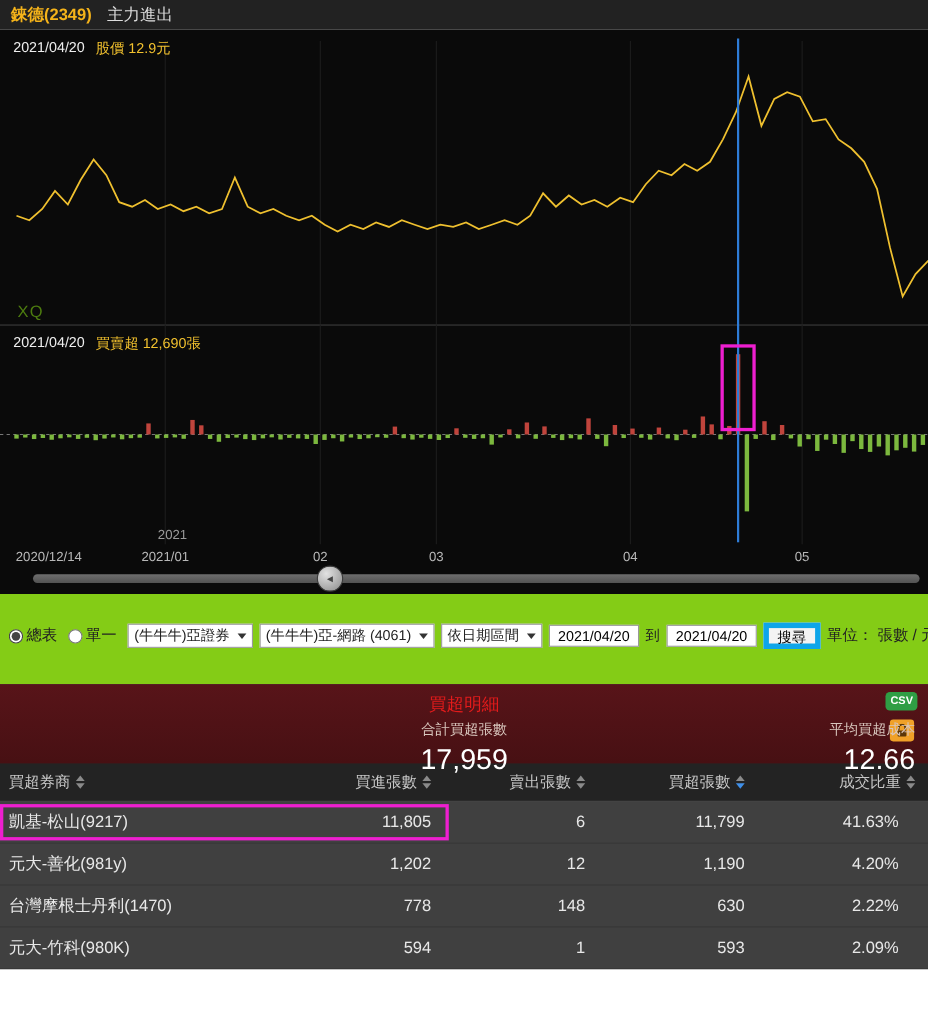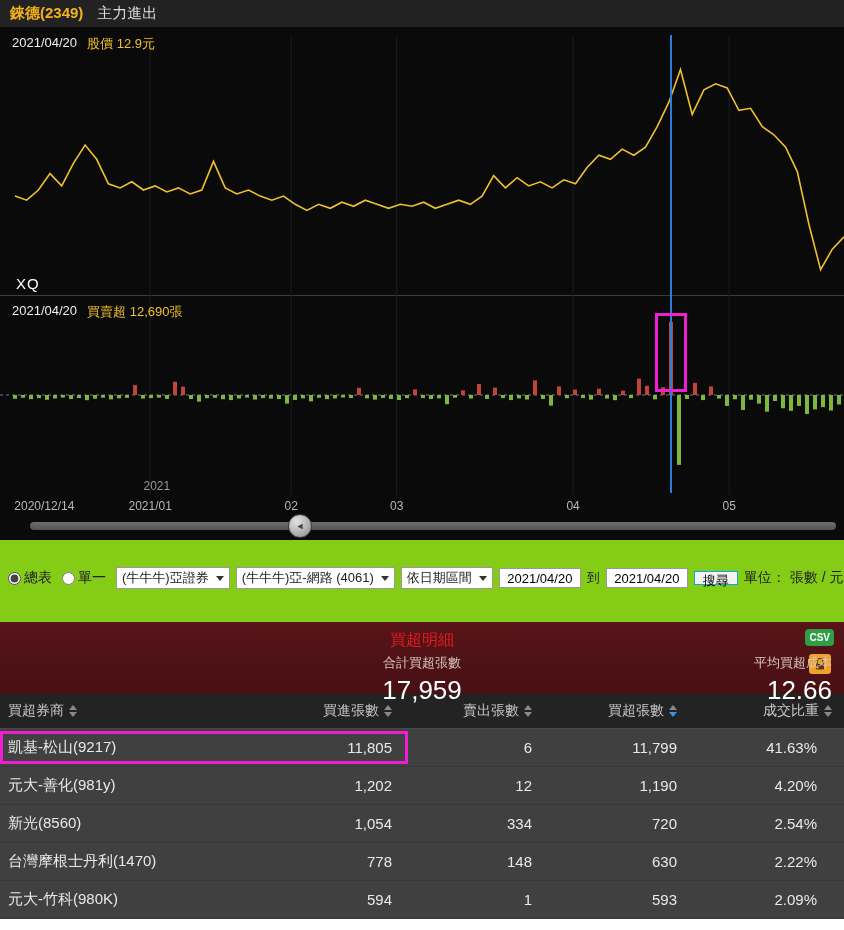--- a/index.html
+++ b/index.html
@@ -11,39 +11,39 @@
   
   .chart-area{position:relative;height:513px;background:#0a0a0a;}
   .plot-label{position:absolute;left:12px;font-size:13px;display:flex;gap:10px;z-index:5;}
   .price-label-row{top:8px;}
   .vol-label-row{top:276px;}
   .lbl-date{color:#eee;}
   .lbl-val{color:#f2c12e;}
   #price-svg{position:absolute;top:10px;left:0;}
   #vol-svg{position:absolute;top:268px;left:0;}
   .vol-divider{position:absolute;top:268px;left:0;width:100%;border-top:1px solid #3c3c3c;}
-  .watermark{position:absolute;left:16px;top:248px;color:#ffffff;font-size:15px;letter-spacing:1px;}
+  .watermark{position:absolute;left:16px;top:248px;color:#4d7c0f;font-size:15px;letter-spacing:1px;}
   #blue-line{position:absolute;top:8px;width:2px;height:458px;background:#2e7cd6;z-index:3;}
   #chart-highlight{position:absolute;border:3px solid #ee1fd0;z-index:4;}
   .year-label{position:absolute;top:452px;color:#999;font-size:12px;}
   #xaxis{position:absolute;top:472px;left:0;width:100%;height:16px;}
   #xaxis span{position:absolute;color:#b8b8b8;font-size:12px;transform:translateX(-50%);white-space:nowrap;}
   #xaxis span.left{transform:none;}
   .slider{position:absolute;top:486px;left:0;width:100%;height:28px;}
   .slider-track{position:absolute;left:30px;right:8px;top:9px;height:8px;border-radius:4px;background:linear-gradient(#6e6e6e,#525252);}
   .slider-handle{position:absolute;top:1px;width:24px;height:24px;border-radius:50%;background:radial-gradient(circle at 35% 30%,#e2e2e2,#8a8a8a);border:1px solid #3c3c3c;box-sizing:border-box;display:flex;align-items:center;justify-content:center;color:#444;font-size:9px;}
   
   .controls{height:82px;background:#84cc16;display:flex;align-items:center;padding:0 0 6px 8px;gap:6px;box-sizing:border-box;color:#222;font-size:14px;white-space:nowrap;overflow:hidden;}
   .radio-label{display:flex;align-items:center;gap:3px;margin-right:4px;flex-shrink:0;}
   .radio-label input{margin:0;accent-color:#444;}
   .selectbox{border:1px solid #999;background:#fff;height:20px;display:flex;align-items:center;gap:7px;padding:0 5px;font-size:13px;flex-shrink:0;}
   .caret{width:0;height:0;border-left:4px solid transparent;border-right:4px solid transparent;border-top:5px solid #333;}
   .date-input{width:80px;height:18px;border:1px solid #999;font-size:13px;text-align:center;font-family:inherit;padding:0;flex-shrink:0;}
   .to-label{font-size:13px;}
-  .search-btn{height:14px;border:1px solid #0ea5e9;background:#f3f3f3;font-size:13px;font-family:inherit;padding:0 8px;flex-shrink:0;cursor:pointer;}
+  .search-btn{height:24px;border:5px solid #0ea5e9;background:#f3f3f3;font-size:13px;font-family:inherit;padding:0 8px;flex-shrink:0;cursor:pointer;}
   .unit{font-size:14px;color:#222;flex-shrink:0;}
   
   .nettable{background:#262626;}
   .band{position:relative;height:72px;background:linear-gradient(#581419,#471013);}
   .band-title{text-align:center;padding-top:8px;color:#e31b1b;font-size:16px;}
   .band-icons{position:absolute;top:7px;right:10px;display:flex;gap:8px;align-items:center;flex-direction:column;}
   .csv-badge{background:#2f9e44;color:#fff;font-size:10px;font-weight:bold;padding:3px 4px;border-radius:4px;cursor:pointer;}
   .lock-btn{width:22px;height:20px;background:#f0a128;border-radius:3px;display:flex;align-items:center;justify-content:center;cursor:pointer;}
   .sum-center{position:absolute;top:32px;left:0;width:100%;text-align:center;}
   .sum-right{position:absolute;top:32px;right:12px;text-align:right;}
@@ -322,27 +322,20 @@
         <div class="row-highlight"></div>
       </div>
       <div class="trow">
         <div class="cell c0">元大-善化(981y)</div>
         <div class="cell c1">1,202</div>
         <div class="cell c2">12</div>
         <div class="cell c3">1,190</div>
         <div class="cell c4">4.20%</div>
       </div>
       <div class="trow">
-        <div class="cell c0">新光(8560)</div>
-        <div class="cell c1">1,054</div>
-        <div class="cell c2">334</div>
-        <div class="cell c3">720</div>
-        <div class="cell c4">2.54%</div>
-      </div>
-      <div class="trow">
         <div class="cell c0">台灣摩根士丹利(1470)</div>
         <div class="cell c1">778</div>
         <div class="cell c2">148</div>
         <div class="cell c3">630</div>
         <div class="cell c4">2.22%</div>
       </div>
       <div class="trow">
         <div class="cell c0">元大-竹科(980K)</div>
         <div class="cell c1">594</div>
         <div class="cell c2">1</div>

